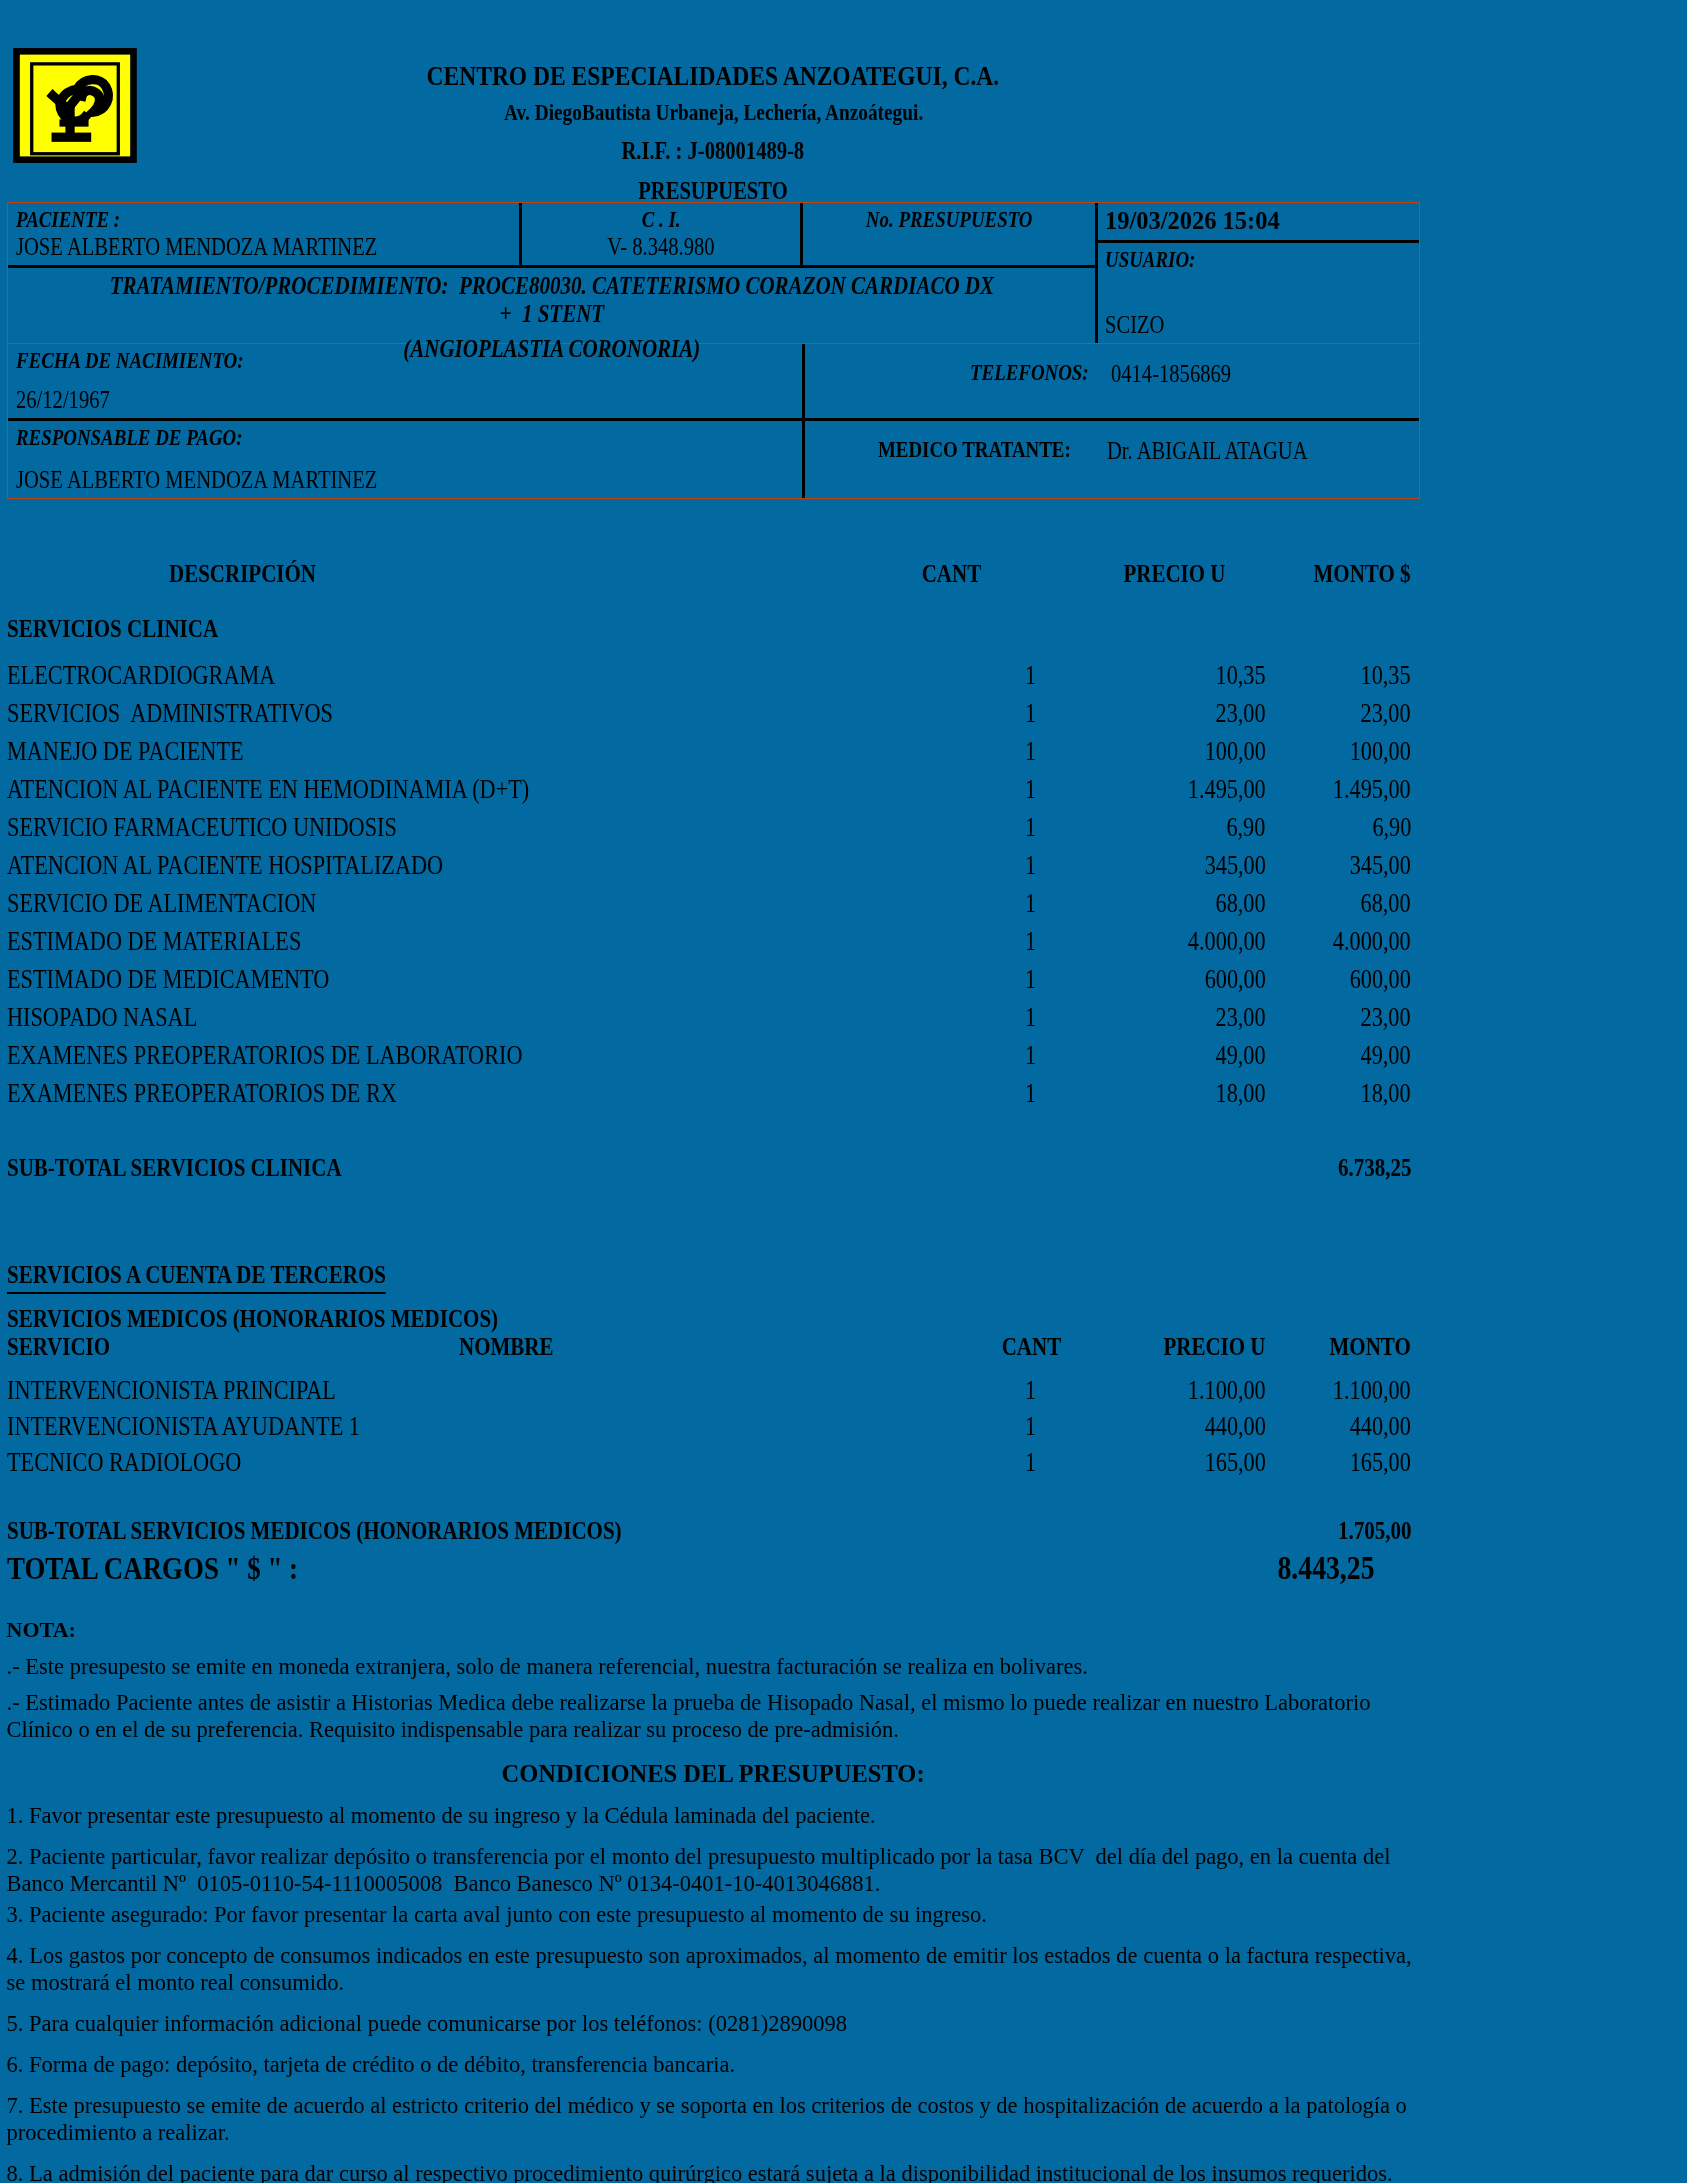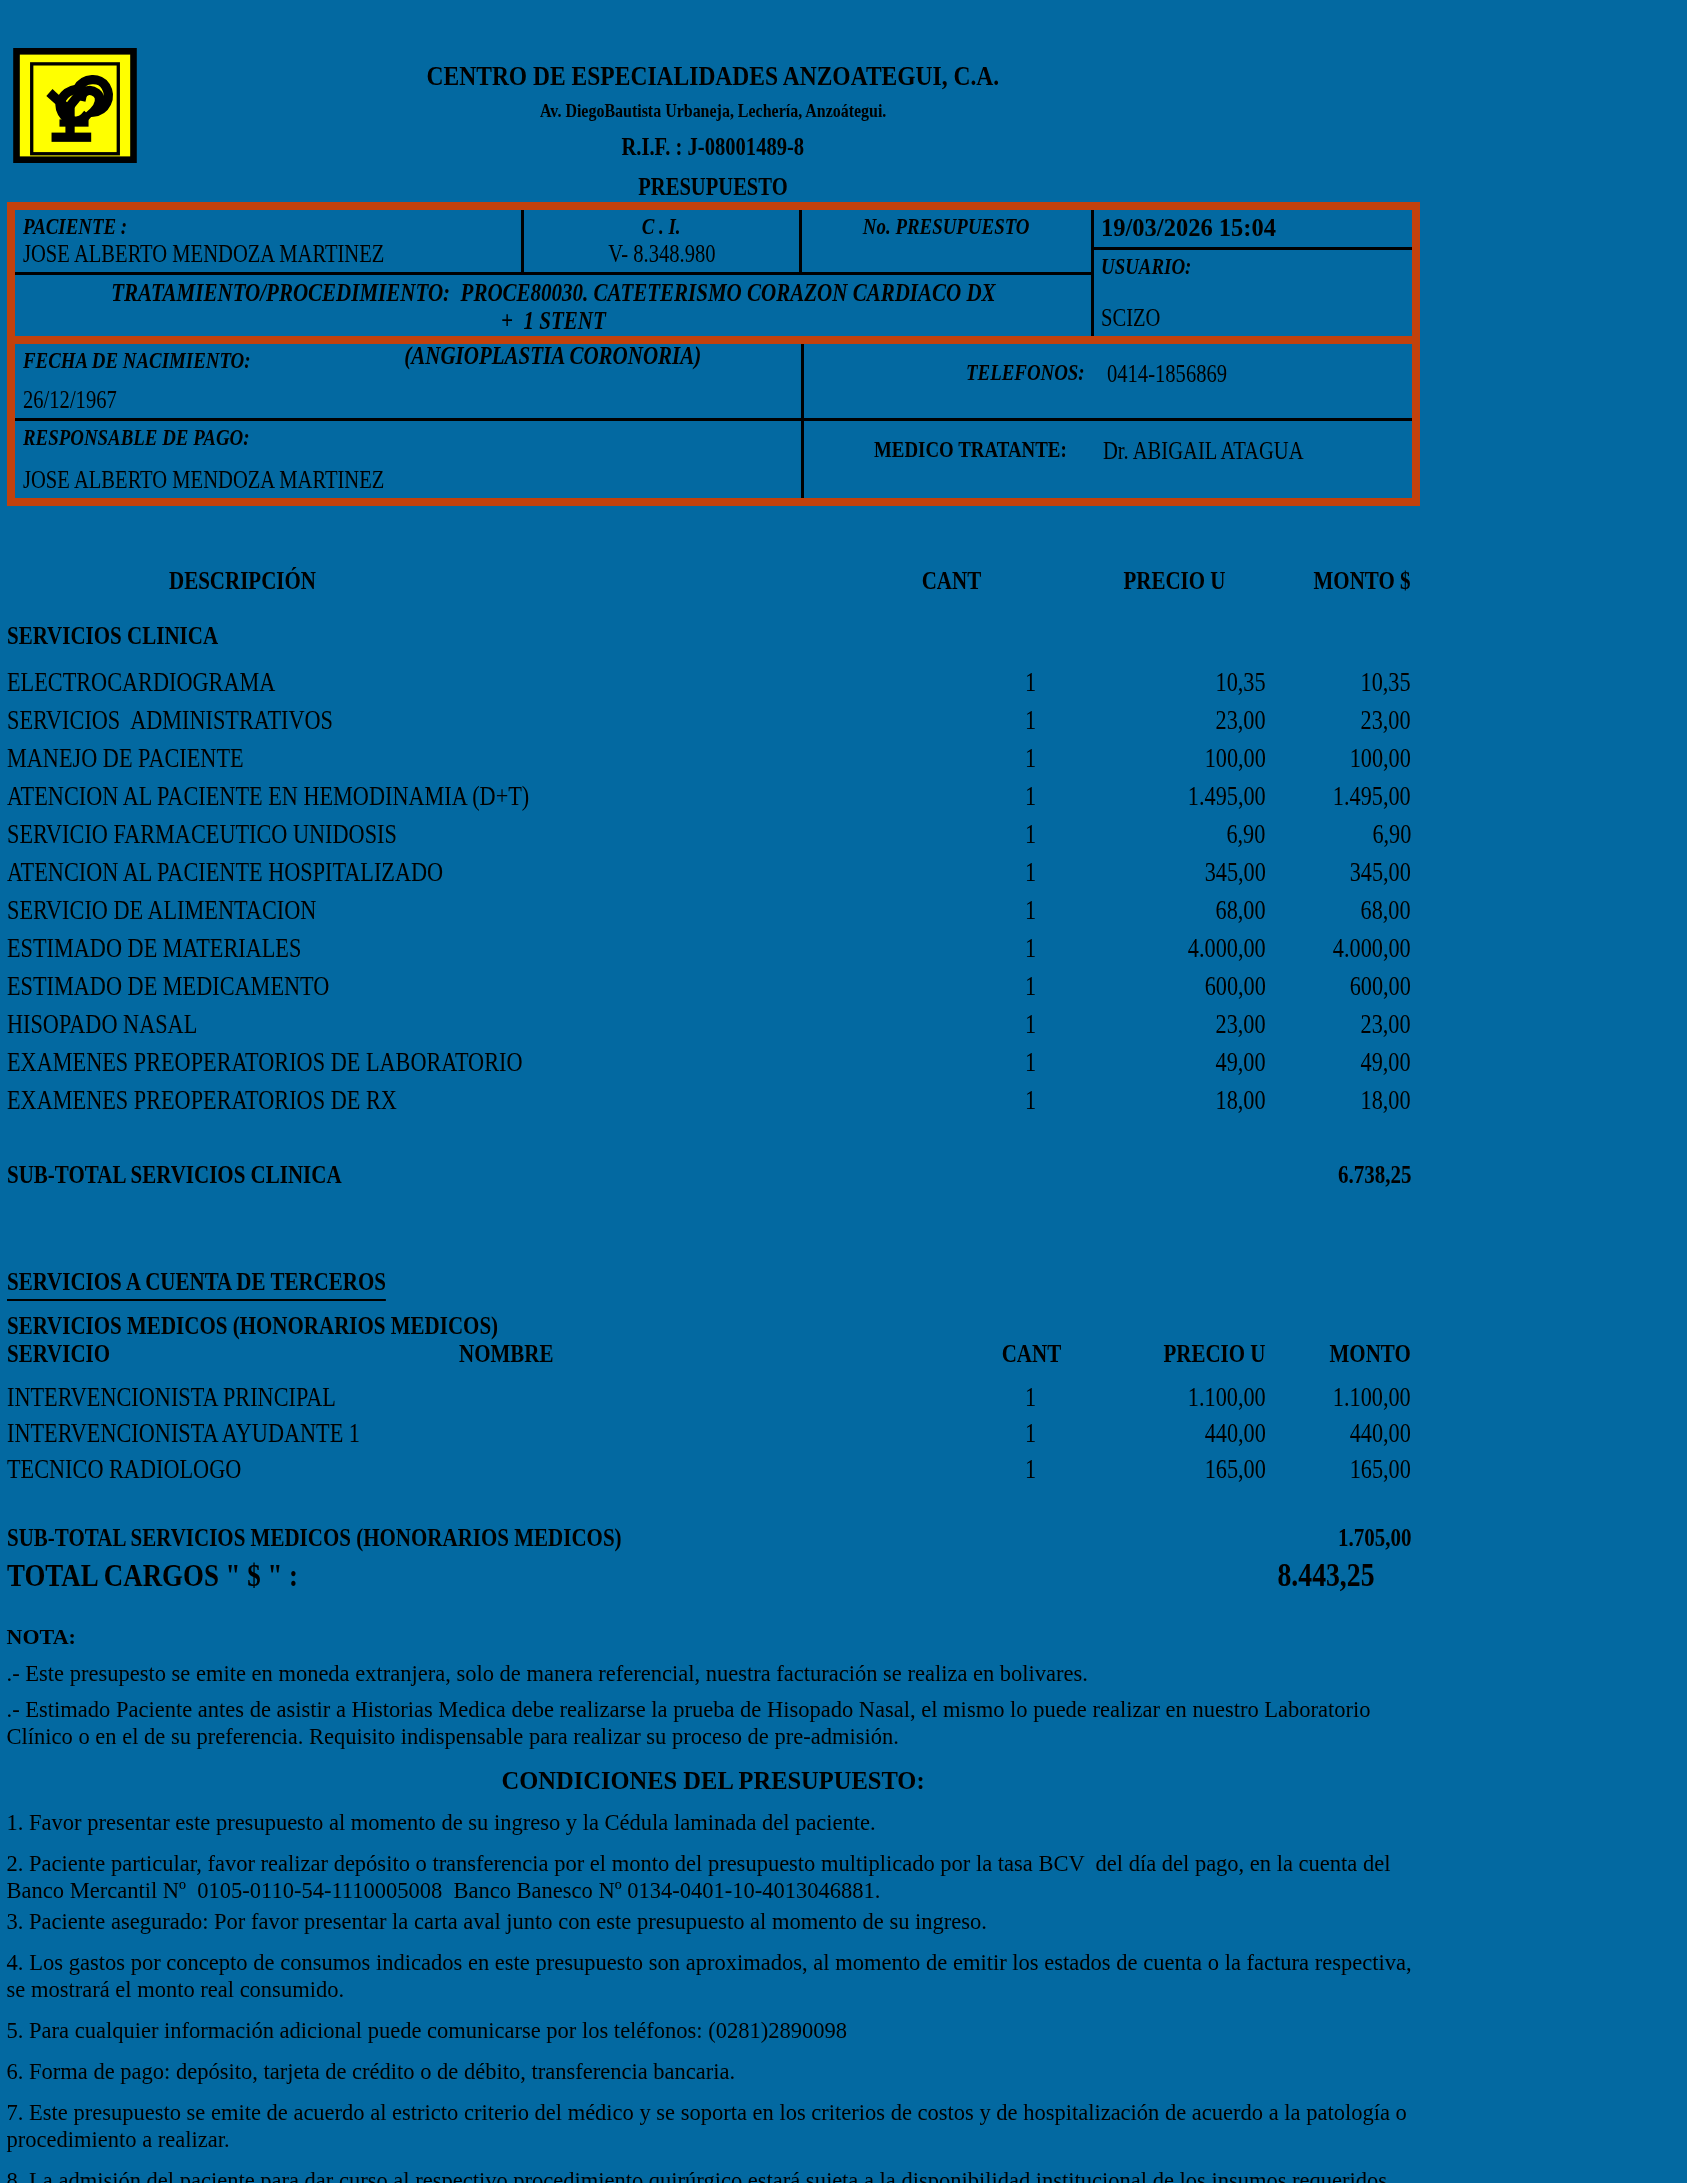--- a/index.html
+++ b/index.html
@@ -13,26 +13,26 @@
   .cx   { display:inline-block; transform:scaleX(0.84); white-space:pre-wrap; }
   .cx-l { transform-origin:0 50%; }
   .cx-c { transform-origin:50% 50%; }
   .cx-r { transform-origin:100% 50%; }
 
   
   .header-area { position:relative; height:202px; }
   .logo { position:absolute; left:6.6px; top:48px; width:124px; height:115px; }
   .header-text { text-align:center; padding-top:60px; }
   .h-line1 { font-size:28px; font-weight:bold; margin-bottom:8px; }
-  .h-line2 { font-size:19px; font-weight:bold; margin-bottom:10.6px; }
+  .h-line2 { font-size:23px; font-weight:bold; margin-bottom:10.6px; }
   .h-line3 { font-size:24.5px; font-weight:bold; margin-bottom:12px; }
   .h-line4 { font-size:24.5px; font-weight:bold; }
 
   
-  .tbl { border:8px solid #c2410c; box-sizing:border-box; }
+  .tbl { border:1px solid #c2410c; box-sizing:border-box; }
   .info1 { display:flex; height:142px; }
   .info1-left { flex:0 0 77.3%; display:flex; flex-direction:column; border-right:3.3px solid #000; box-sizing:border-box; }
   .info1-toprow { display:flex; height:78px; border-bottom:3.3px solid #000; box-sizing:border-box; }
   .cell { padding:4px 8px; box-sizing:border-box; }
   .c-paciente { flex:0 0 47.3%; border-right:3.3px solid #000; display:flex; flex-direction:column; justify-content:space-between; }
   .c-ci       { flex:0 0 25.8%; border-right:3.3px solid #000; text-align:center; display:flex; flex-direction:column; justify-content:space-between; }
   .c-nopres   { flex:1; text-align:center; }
   .lbl  { font-size:22.5px; font-weight:bold; font-style:italic; }
   .val  { font-size:24.5px; }
   .trat-row { flex:1; text-align:center; padding-top:4px; }

